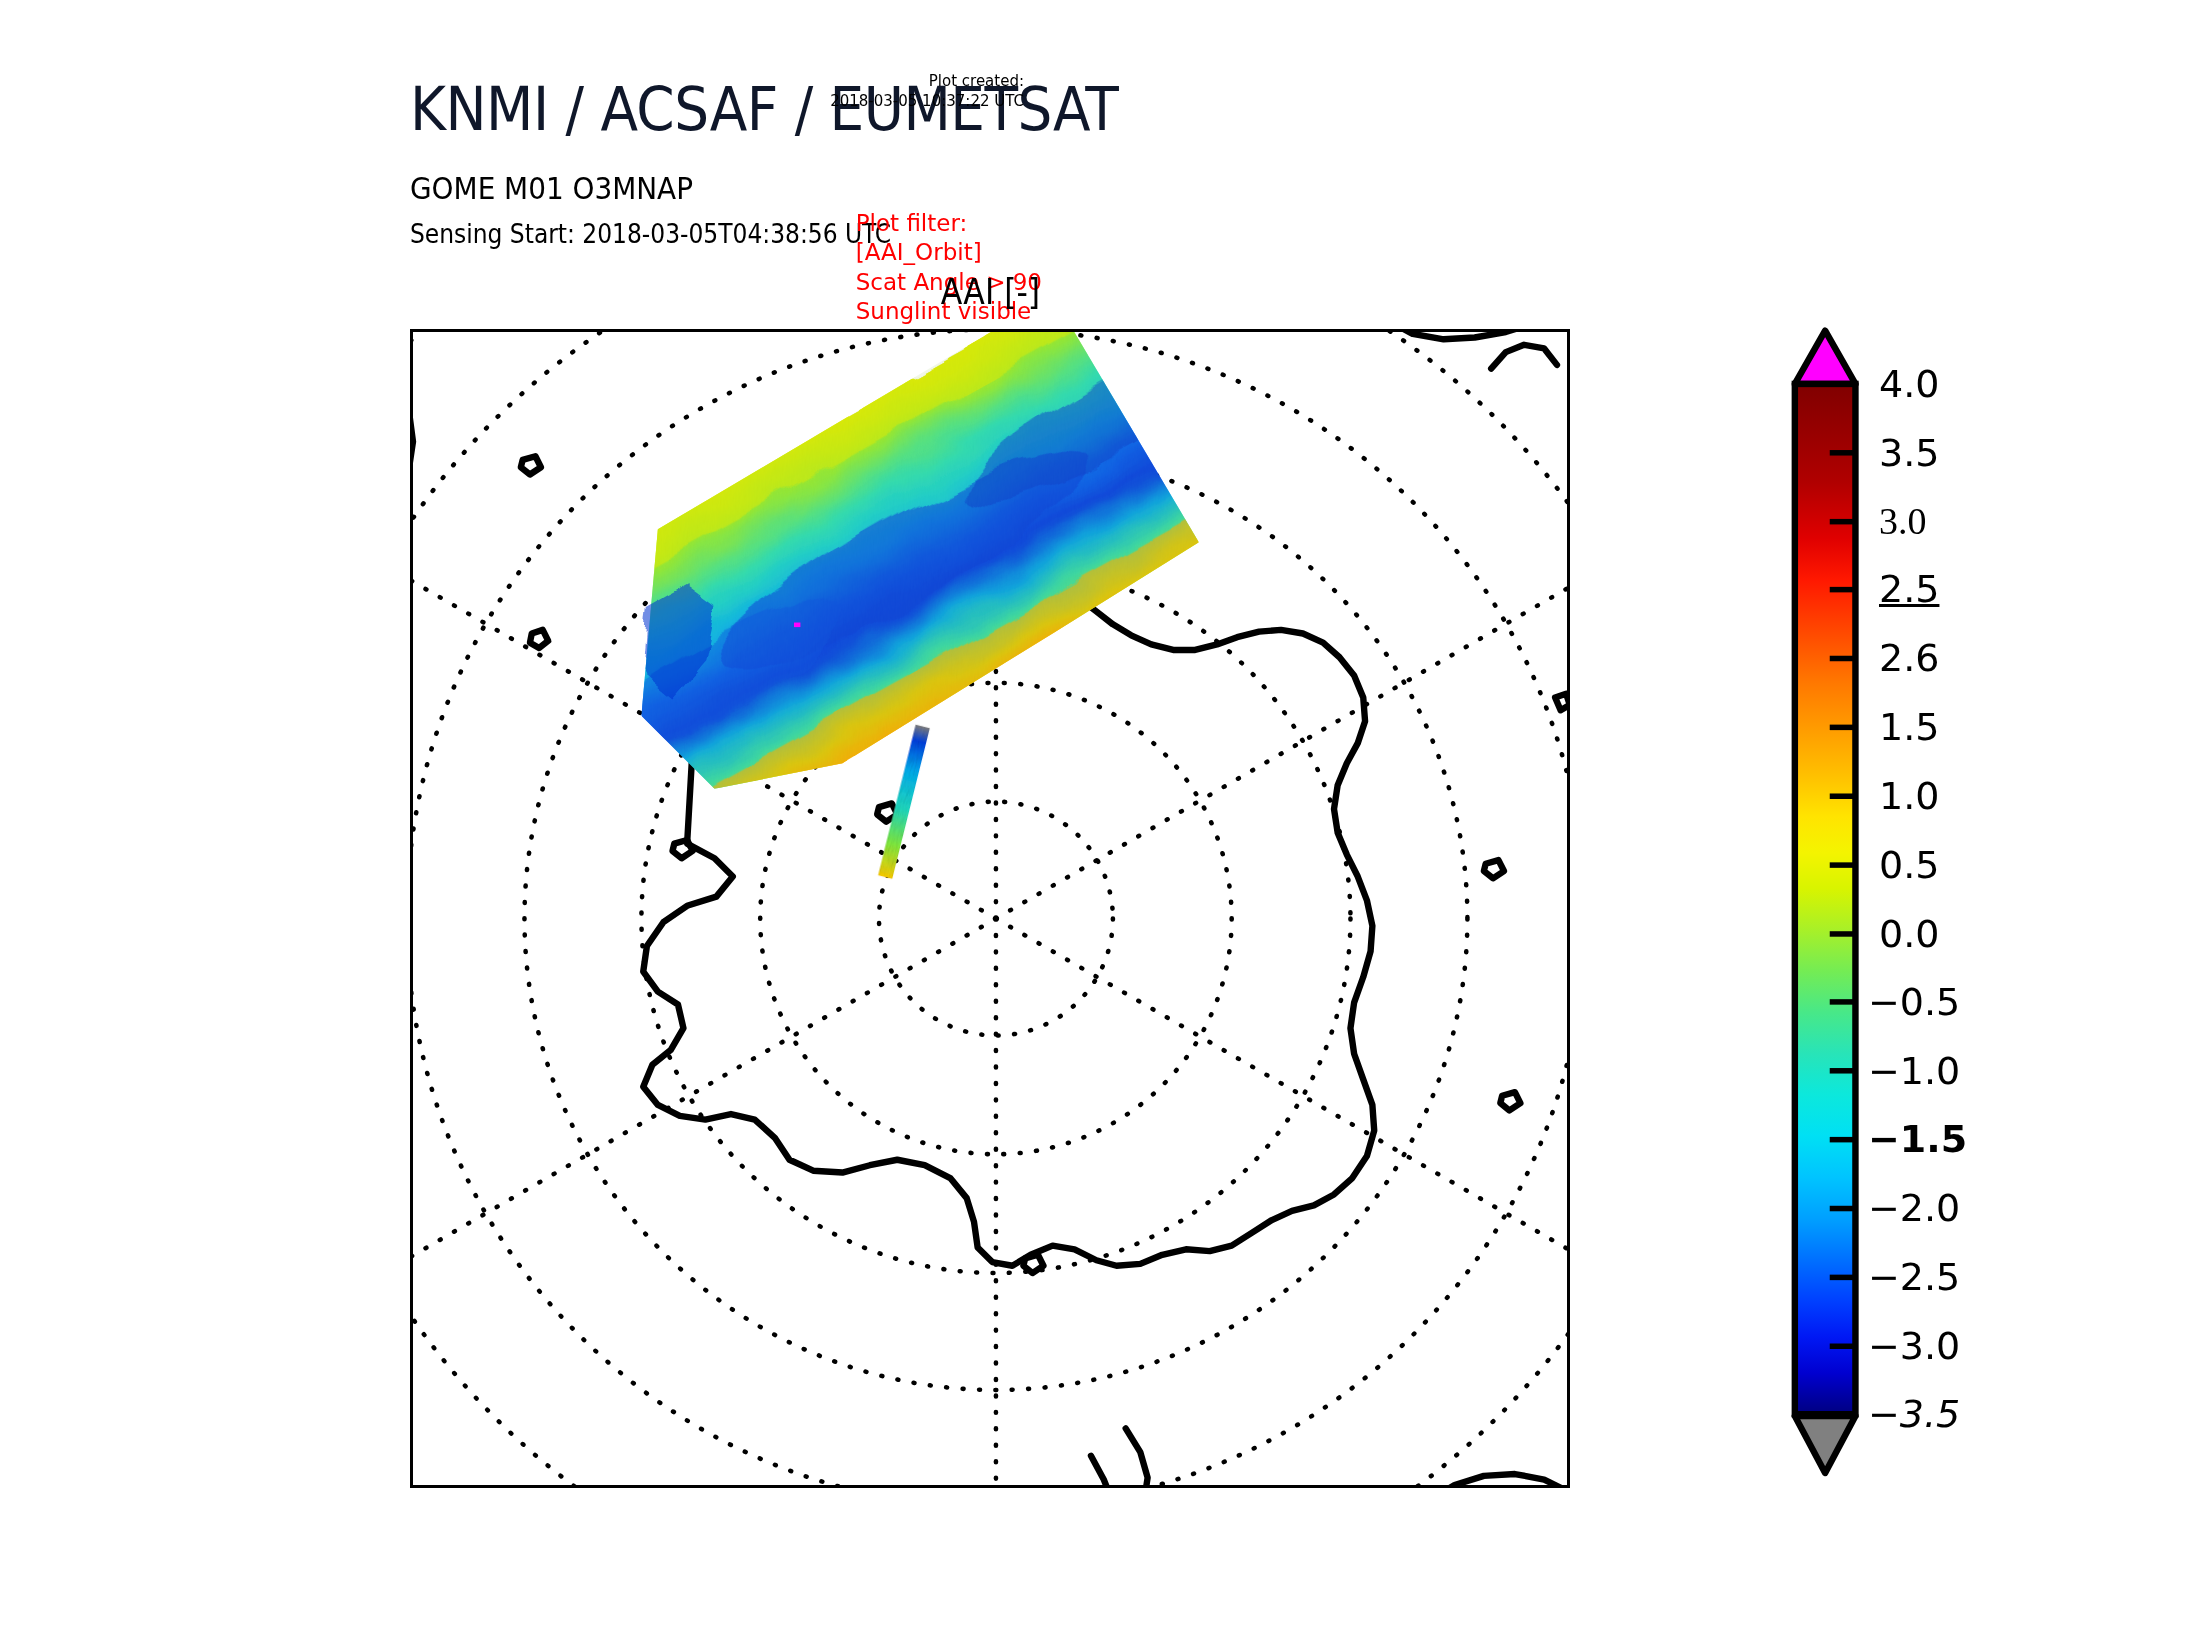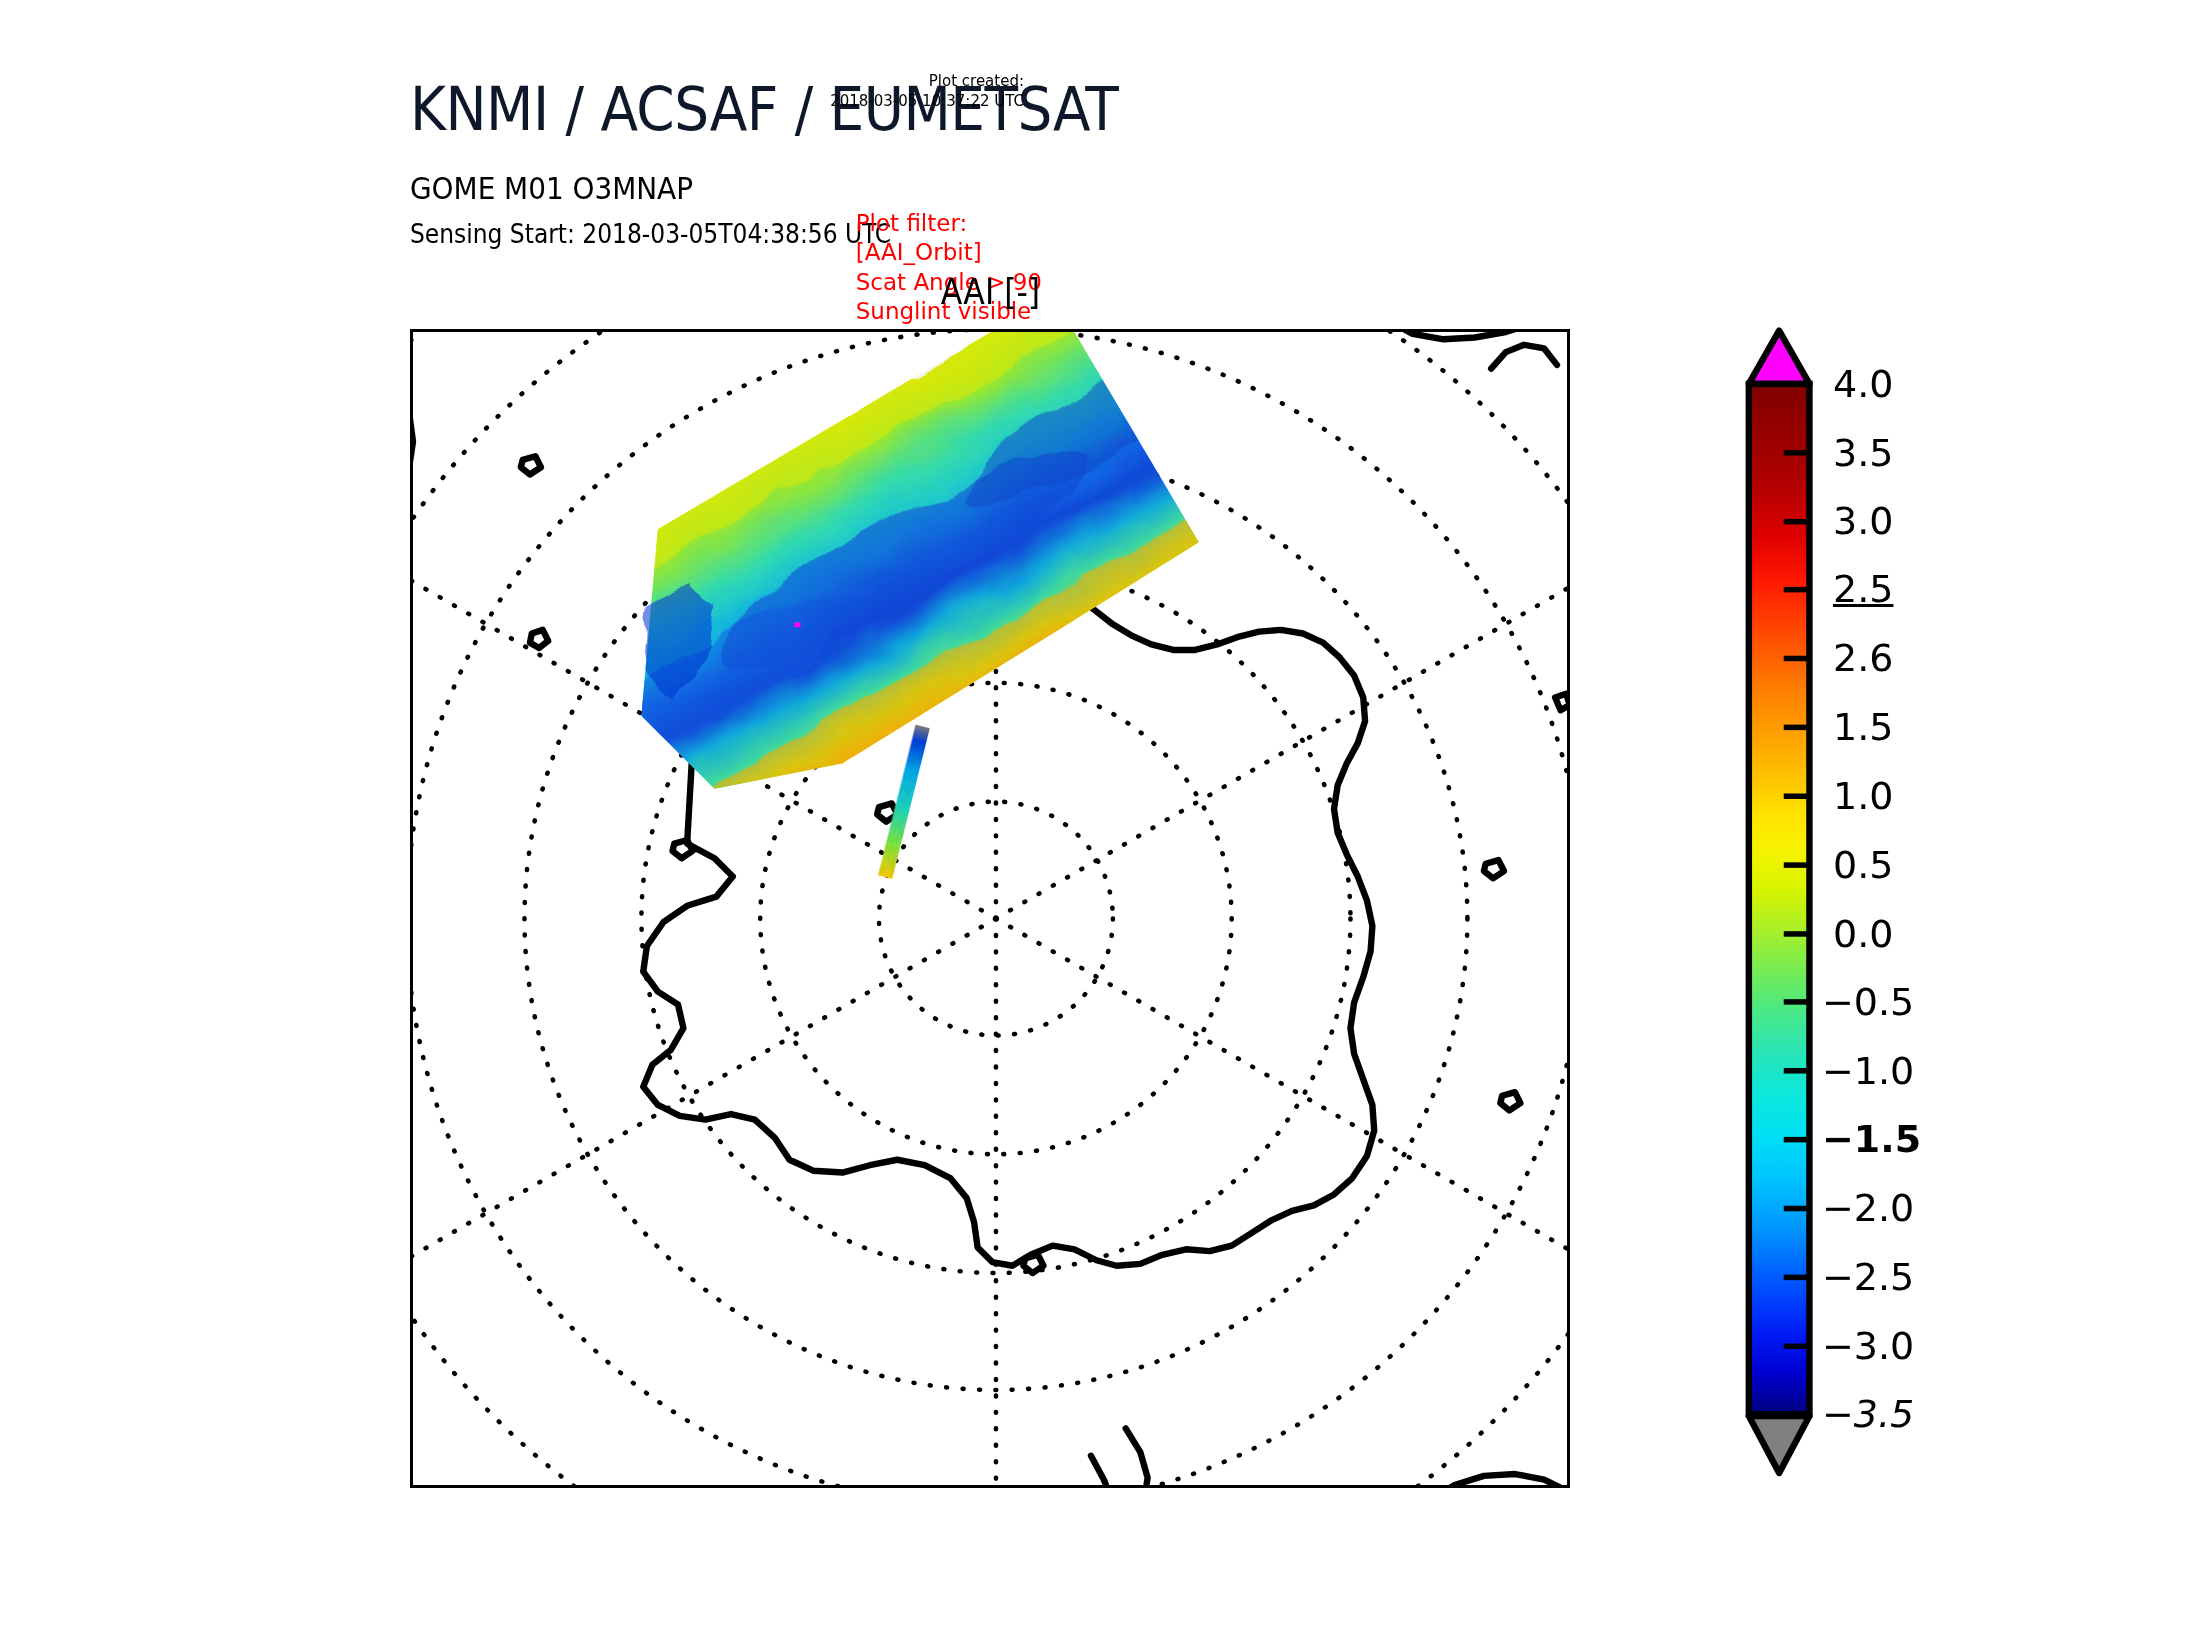--- a/index.html
+++ b/index.html
@@ -86,21 +86,21 @@
     border: 3.7px solid #000000;
     box-sizing: border-box;
     background: #ffffff;
     overflow: hidden;
   }
   #map-svg { display: block; width: 100%; height: 100%; }
 
   
   #colorbar-group {
     position: absolute;
-    left: 1745px;
+    left: 1791px;
     top: 327px;
     width: 386px;
     height: 1157px;
   }
   #colorbar-svg { position: absolute; left: 0; top: 0; }
   .cb-label {
     position: absolute;
     font-size: 38px;
     line-height: 1;
     white-space: nowrap;
@@ -348,21 +348,21 @@
       <line x1="42" y1="885" x2="70" y2="885"></line>
       <line x1="42" y1="960" x2="70" y2="960"></line>
       <line x1="42" y1="1035" x2="70" y2="1035"></line>
       <line x1="42" y1="1110" x2="70" y2="1110"></line>
       <line x1="42" y1="1184" x2="70" y2="1184"></line>
     </g>
   </svg>
 
   <div class="cb-label" style="left:88px; top:38px;">4.0</div>
   <div class="cb-label" style="left:88px; top:107px;">3.5</div>
-  <div class="cb-label" style="left:88px; top:175px;">3.0</div>
+  <div class="cb-label" style="left:88px; top:175px;font-family:Liberation Serif, serif;">3.0</div>
   <div class="cb-label" style="left:88px; top:243px;text-decoration:underline;">2.5</div>
   <div class="cb-label" style="left:88px; top:312px;">2.6</div>
   <div class="cb-label" style="left:88px; top:381px;">1.5</div>
   <div class="cb-label" style="left:88px; top:450px;">1.0</div>
   <div class="cb-label" style="left:88px; top:519px;">0.5</div>
   <div class="cb-label" style="left:88px; top:588px;">0.0</div>
   <div class="cb-label" style="left:77px; top:656px;">−0.5</div>
   <div class="cb-label" style="left:77px; top:725px;">−1.0</div>
   <div class="cb-label" style="left:77px; top:793px;font-weight:bold;">−1.5</div>
   <div class="cb-label" style="left:77px; top:862px;">−2.0</div>

